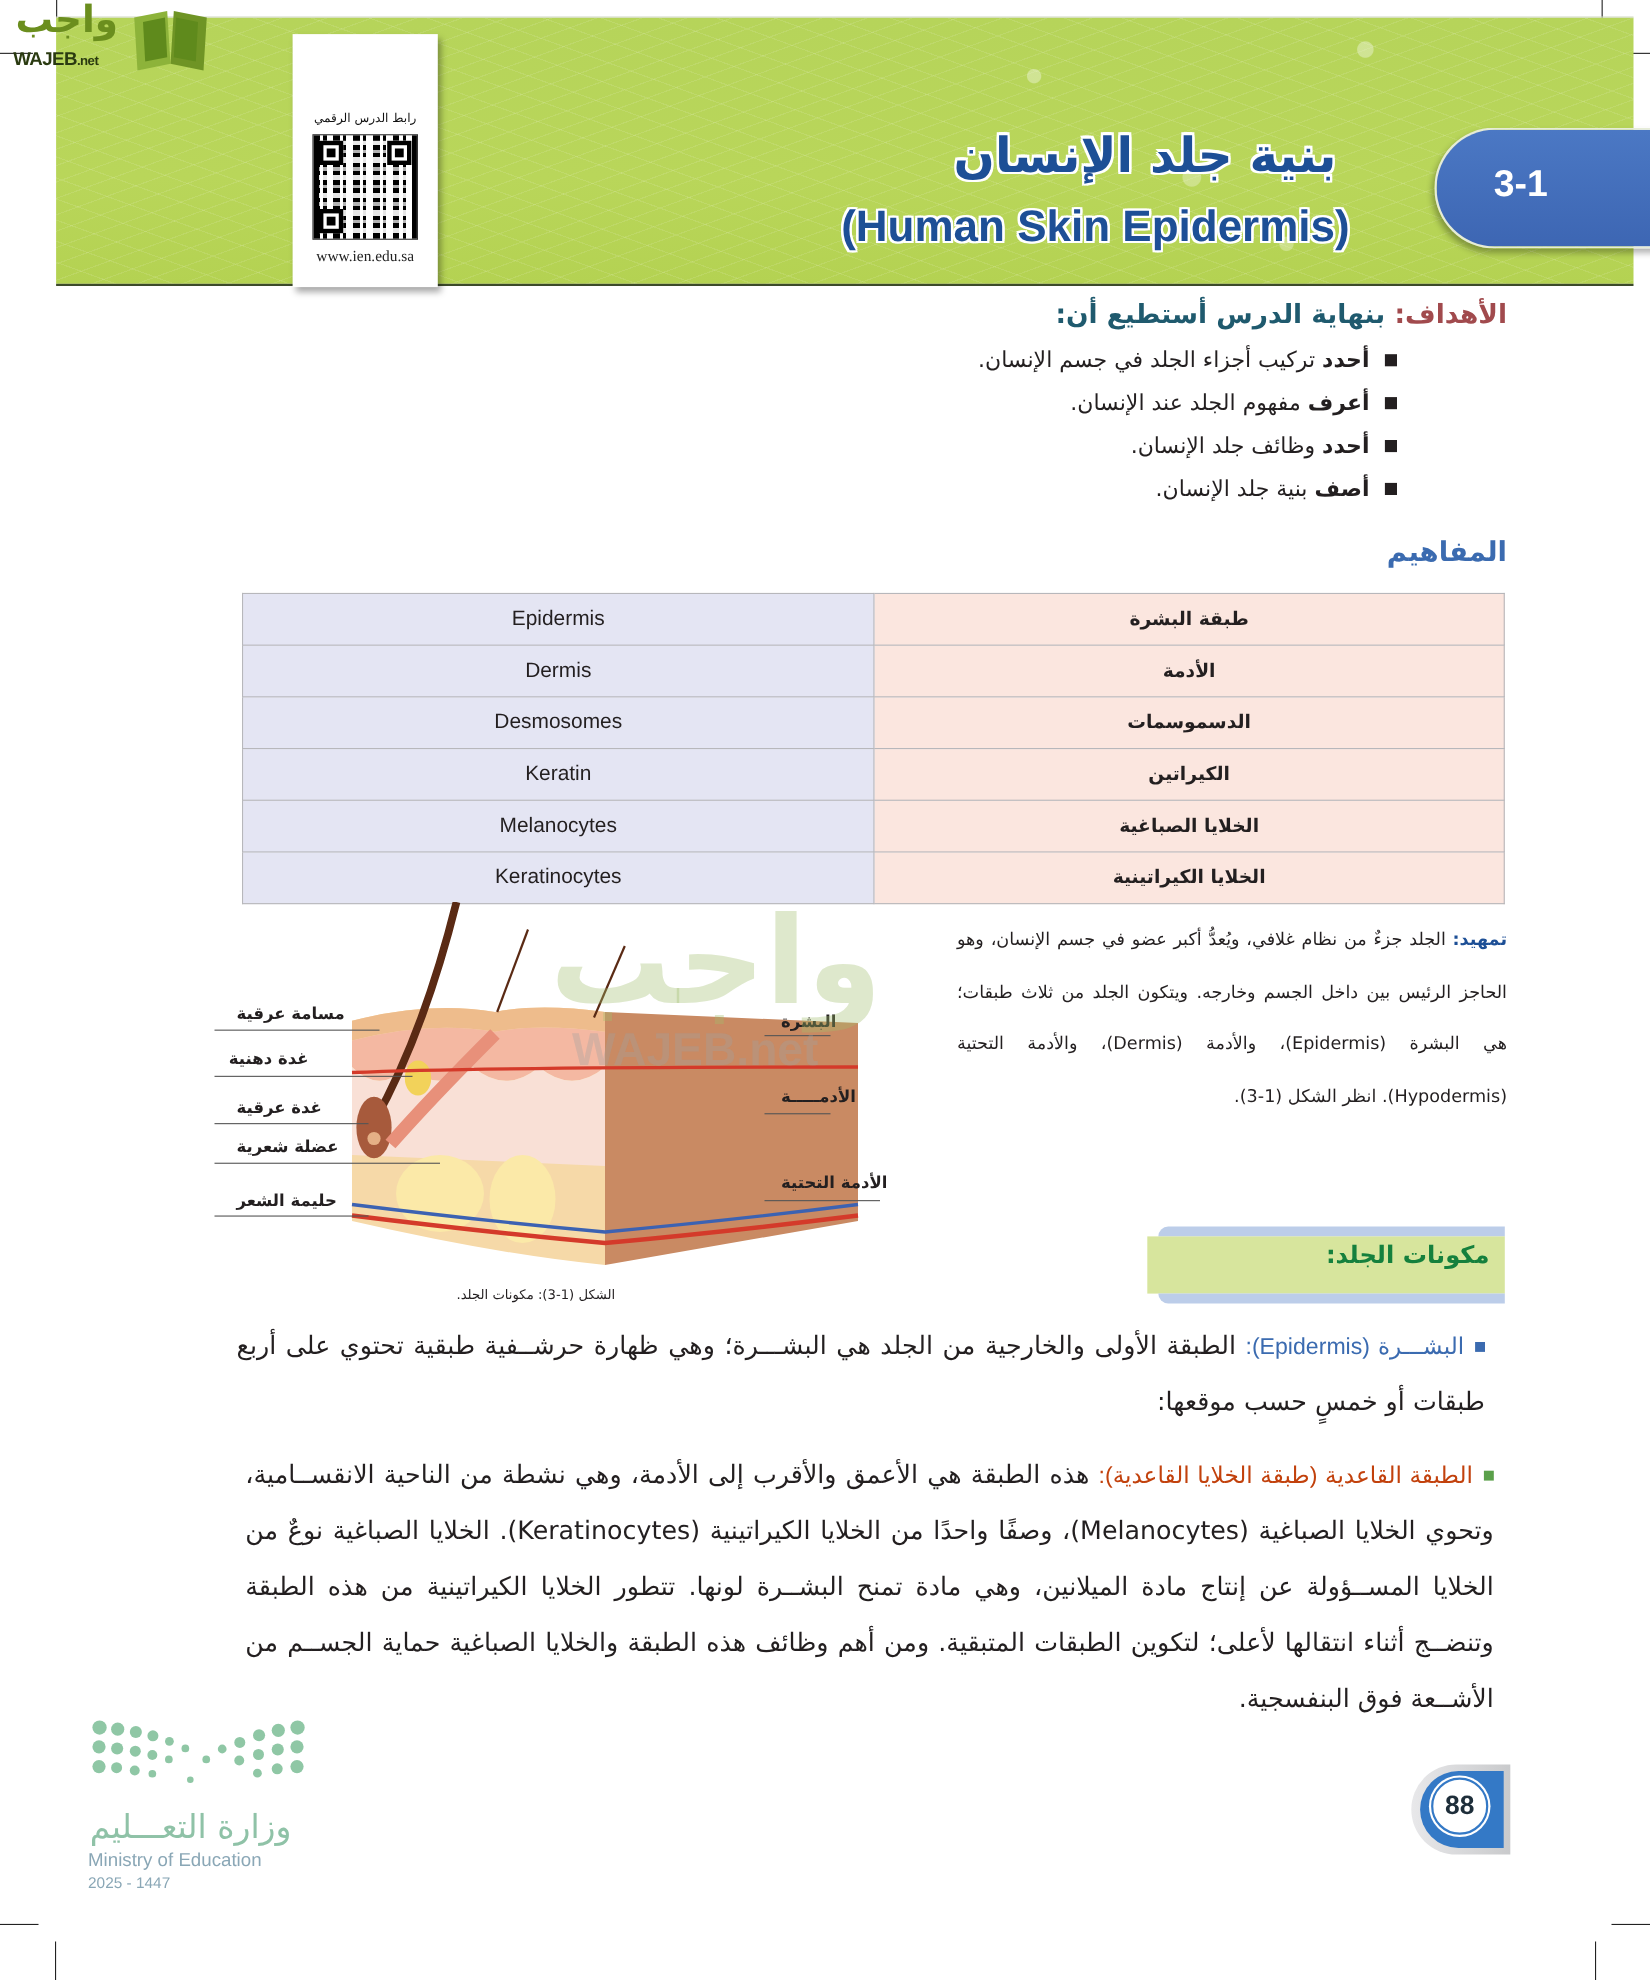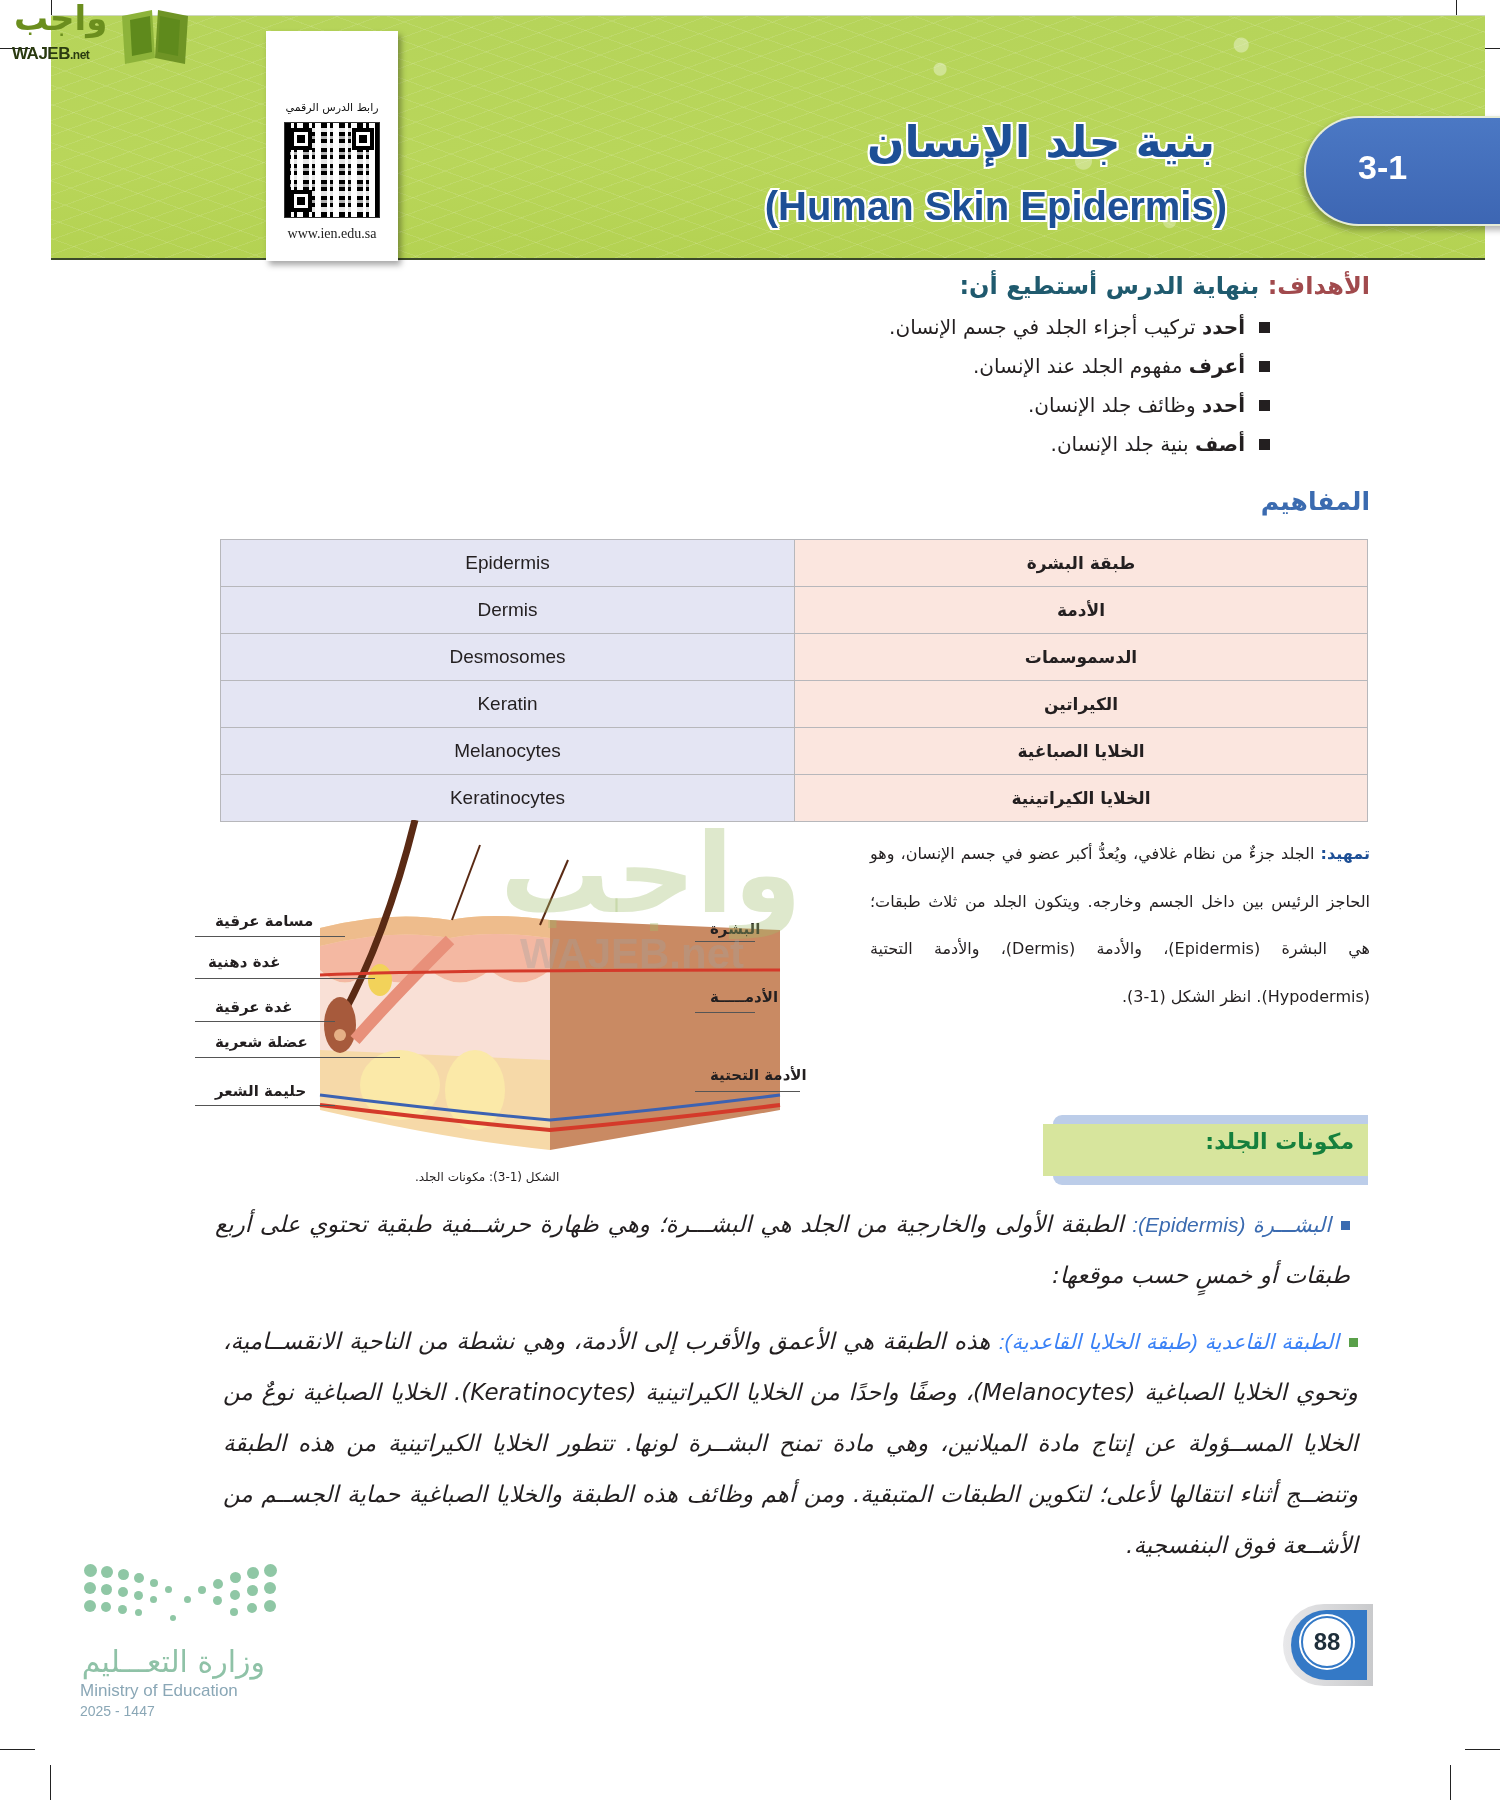--- a/index.html
+++ b/index.html
@@ -111,26 +111,26 @@
   .figure { position: absolute; left: 190px; top: 820px; width: 640px; height: 370px; }
   .fig-label { position: absolute; font-size: 15px; font-weight: bold; direction: rtl; color: #231f20; white-space: nowrap; }
   .fig-line { position: absolute; height: 1px; background: #555; }
   .fig-caption { position: absolute; left: 225px; top: 350px; font-size: 12px; direction: rtl; color: #231f20; }
 
   
   .wm { position: absolute; left: 500px; top: 810px; font-size: 110px; font-weight: bold; color: rgba(160,190,110,0.35); direction: rtl; }
   .wm-en { position: absolute; left: 520px; top: 930px; font-family: "Liberation Sans", sans-serif; font-size: 42px; font-weight: bold; color: rgba(160,160,160,0.35); }
 
   
-  .body-block { position: absolute; right: 150px; direction: rtl; text-align: justify; text-align-last: right; font-size: 23px; line-height: 51px; font-style: italic; }
+  .body-block { position: absolute; right: 150px; direction: rtl; text-align: justify; text-align-last: right; font-size: 23px; line-height: 51px; }
   .b1 { top: 1199px; width: 1135px; }
   .b2 { top: 1316px; width: 1135px; right: 142px; }
   .bullet-sq { display: inline-block; width: 9px; height: 9px; margin-left: 10px; vertical-align: middle; }
   .term-blue { color: #3b6bb0; font-family: "Liberation Sans", sans-serif; font-size: 21px; }
-  .term-green { color: #3b82f6; font-family: "Liberation Sans", sans-serif; font-size: 21px; }
+  .term-green { color: #c2410c; font-family: "Liberation Sans", sans-serif; font-size: 21px; }
 
   
   .page-badge { position: absolute; left: 1283px; top: 1604px; width: 90px; height: 82px; }
   .page-badge .outer { position: absolute; inset: 0; background: linear-gradient(90deg, #e8e8ea, #c9cacc); border-radius: 41px 0 0 41px; }
   .page-badge .inner { position: absolute; left: 8px; top: 6px; right: 6px; bottom: 6px; background: #3479c6; border-radius: 35px 0 0 35px; }
   .page-badge .circle { position: absolute; left: 18px; top: 12px; width: 52px; height: 52px; border-radius: 50%; background: #fff; border: 2px solid #3479c6; box-shadow: 0 0 0 2px #fff; display: flex; align-items: center; justify-content: center; }
   .page-num { font-family: "Liberation Sans", sans-serif; font-weight: bold; font-size: 24px; color: #1e2e3a; }
 
   
   .ministry { position: absolute; left: 80px; top: 1560px; width: 200px; }

